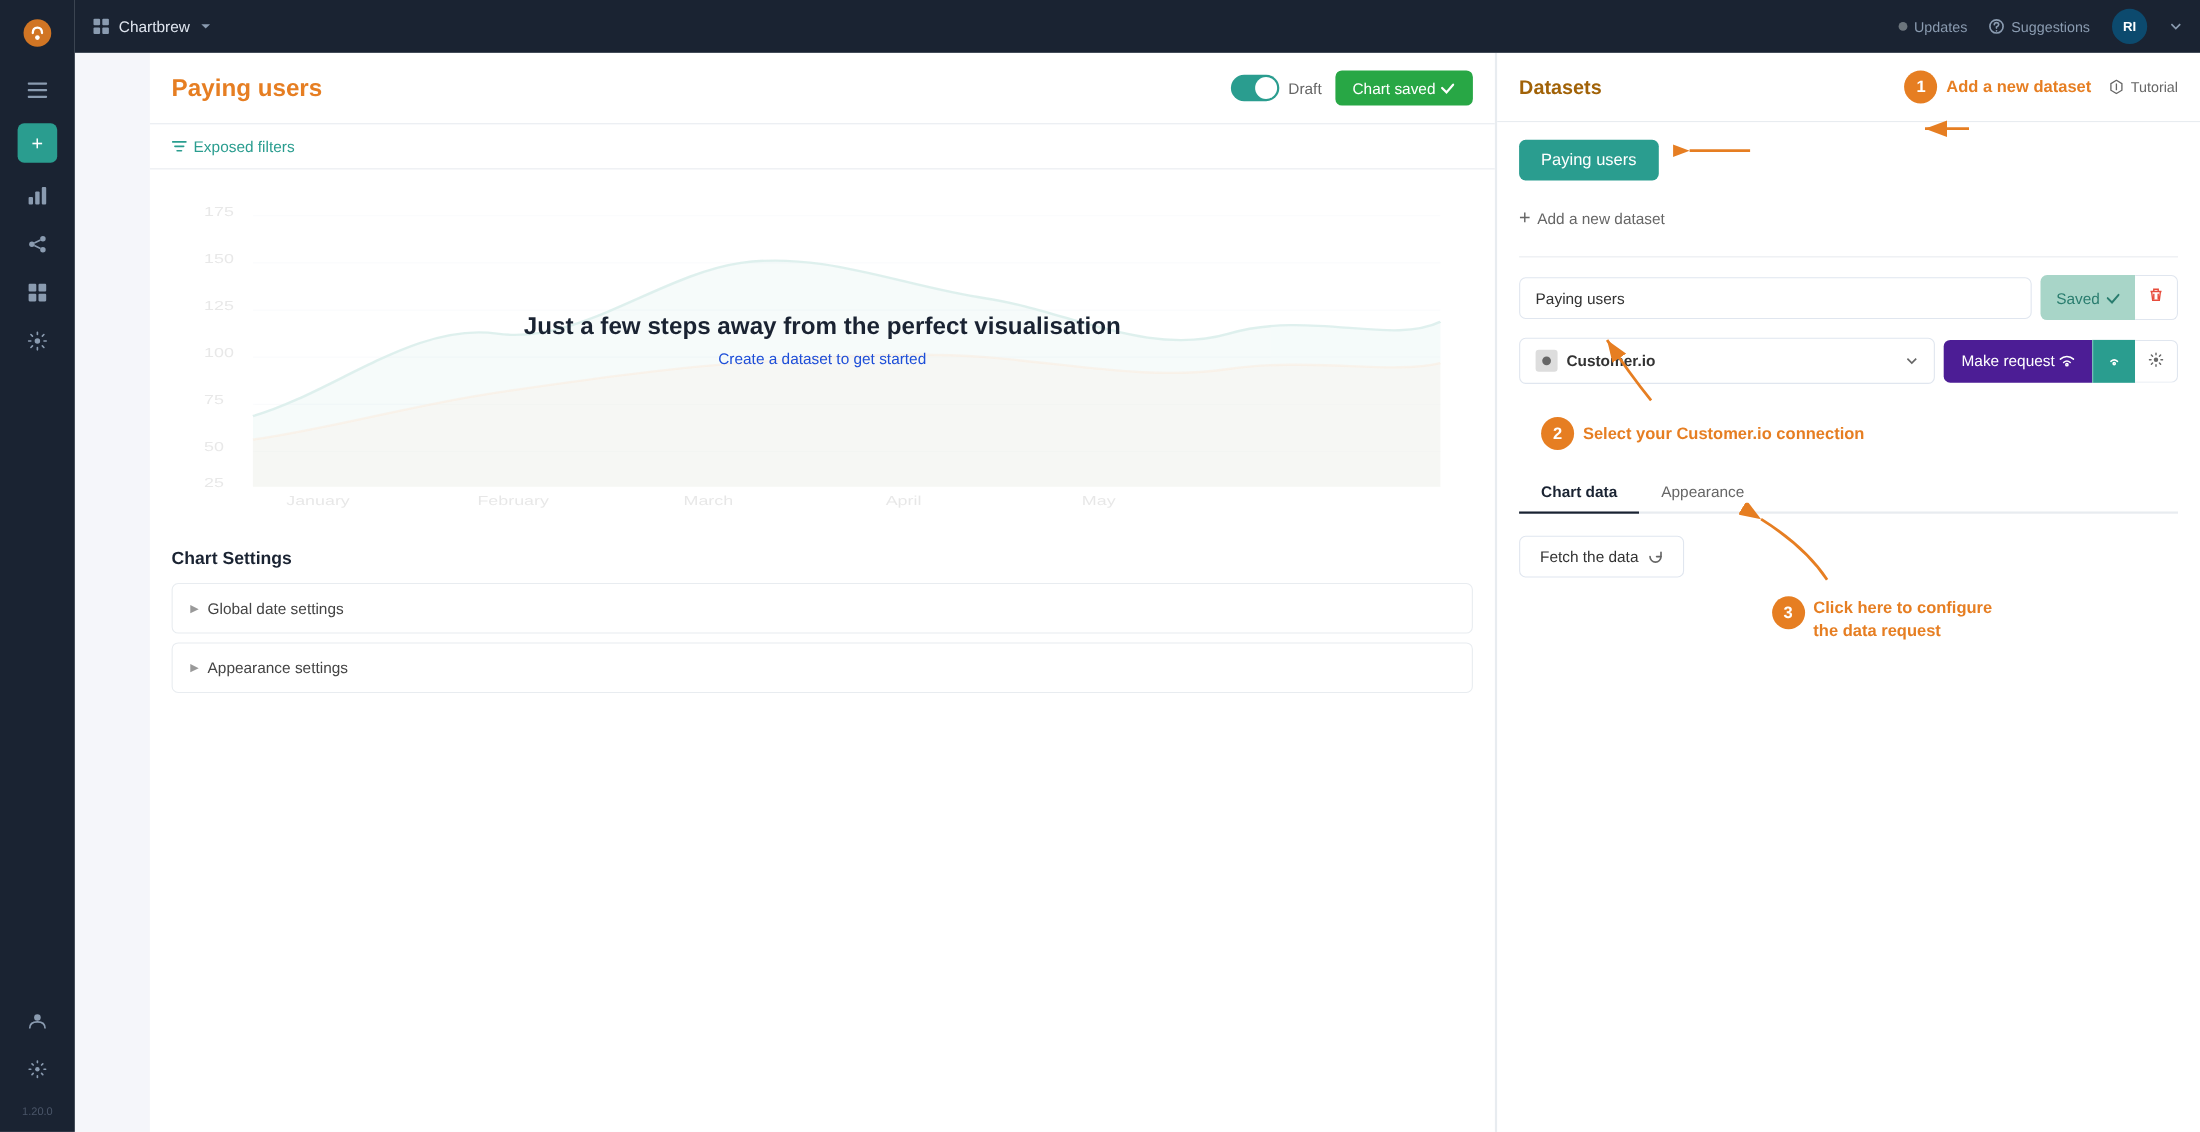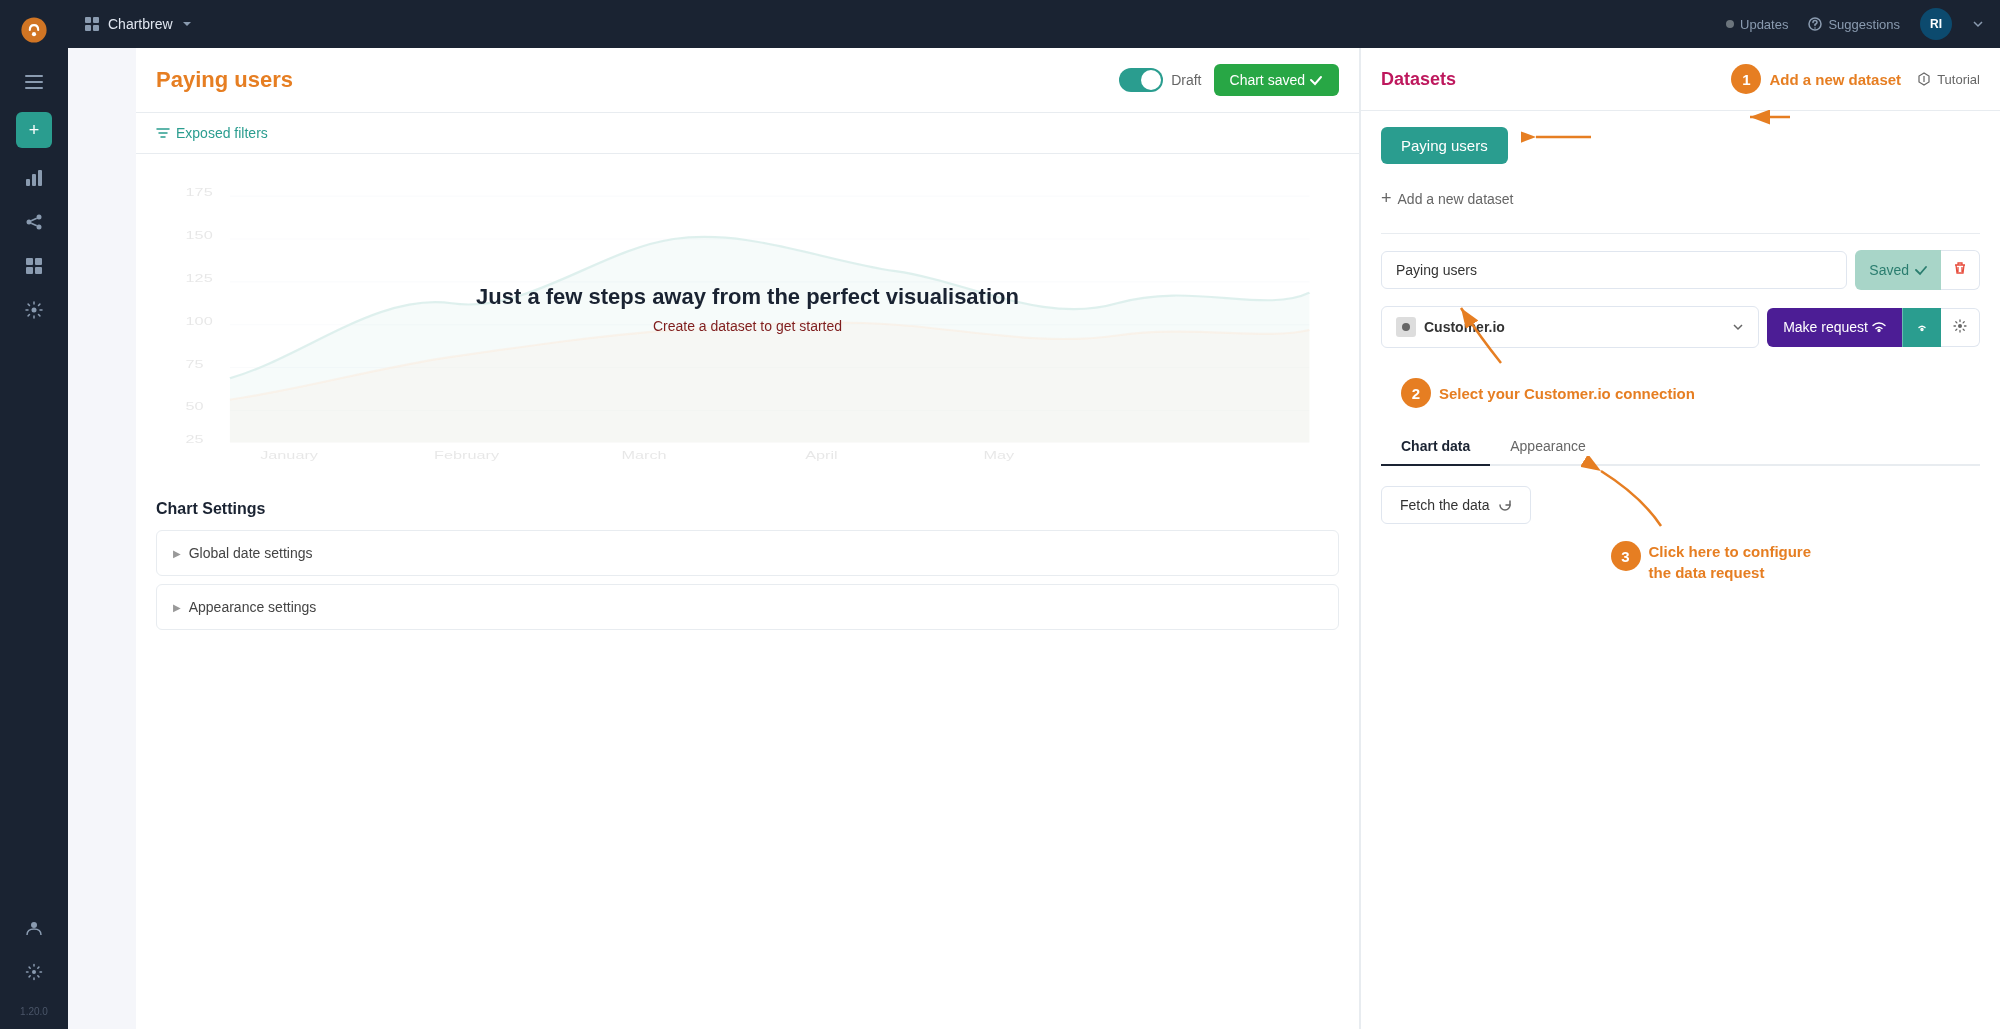--- a/index.html
+++ b/index.html
@@ -38,36 +38,36 @@
     .chart-saved-btn { background: #28a745; color: white; border: none; border-radius: 6px; padding: 8px 16px; font-size: 14px; cursor: pointer; display: flex; align-items: center; gap: 4px; font-weight: 500; }
 
     .filters-bar { padding: 12px 20px; border-bottom: 1px solid #e8ecf0; }
     .exposed-filters { display: flex; align-items: center; gap: 6px; color: #2a9d8f; font-size: 14px; cursor: pointer; font-weight: 500; }
 
     
     .chart-area { padding: 10px 20px 20px; position: relative; }
     .chart-placeholder { position: relative; height: 300px; }
     .chart-overlay-text { position: absolute; top: 50%; left: 50%; transform: translate(-50%, -60%); text-align: center; z-index: 2; }
     .chart-overlay-text h2 { font-size: 22px; font-weight: 700; color: #1a2332; margin-bottom: 8px; }
-    .chart-overlay-text p { color: #7f1d1d; font-size: 14px; }
+    .chart-overlay-text p { color: #1d4ed8; font-size: 14px; }
 
     
     .chart-svg { width: 100%; height: 100%; opacity: 0.15; }
 
     
     .chart-settings { padding: 16px 20px; }
     .chart-settings-title { font-size: 16px; font-weight: 600; color: #1a2332; margin-bottom: 12px; }
     .settings-section { border: 1px solid #e8ecf0; border-radius: 6px; margin-bottom: 8px; }
     .settings-section-header { padding: 14px 16px; display: flex; align-items: center; gap: 8px; cursor: pointer; color: #444; font-size: 14px; }
     .chevron-right { color: #999; font-size: 10px; }
 
     
     .right-panel { width: 640px; background: white; border-left: 1px solid #e8ecf0; overflow-y: auto; flex-shrink: 0; }
     .right-panel-header { padding: 16px 20px; border-bottom: 1px solid #e8ecf0; display: flex; align-items: center; justify-content: space-between; }
-    .datasets-title { font-size: 18px; font-weight: 600; color: #be185d; }
+    .datasets-title { font-size: 18px; font-weight: 600; color: #a16207; }
     .tutorial-link { display: flex; align-items: center; gap: 6px; color: #666; font-size: 13px; cursor: pointer; }
 
     
     .annotation-1 { display: flex; align-items: center; gap: 8px; }
     .annotation-text { color: #e67e22; font-weight: 600; font-size: 15px; cursor: pointer; }
 
     .datasets-body { padding: 16px 20px; }
 
     
     .paying-users-btn { background: #2a9d8f; color: white; border: none; border-radius: 6px; padding: 10px 20px; font-size: 15px; cursor: pointer; font-weight: 500; margin-bottom: 12px; display: inline-block; }

